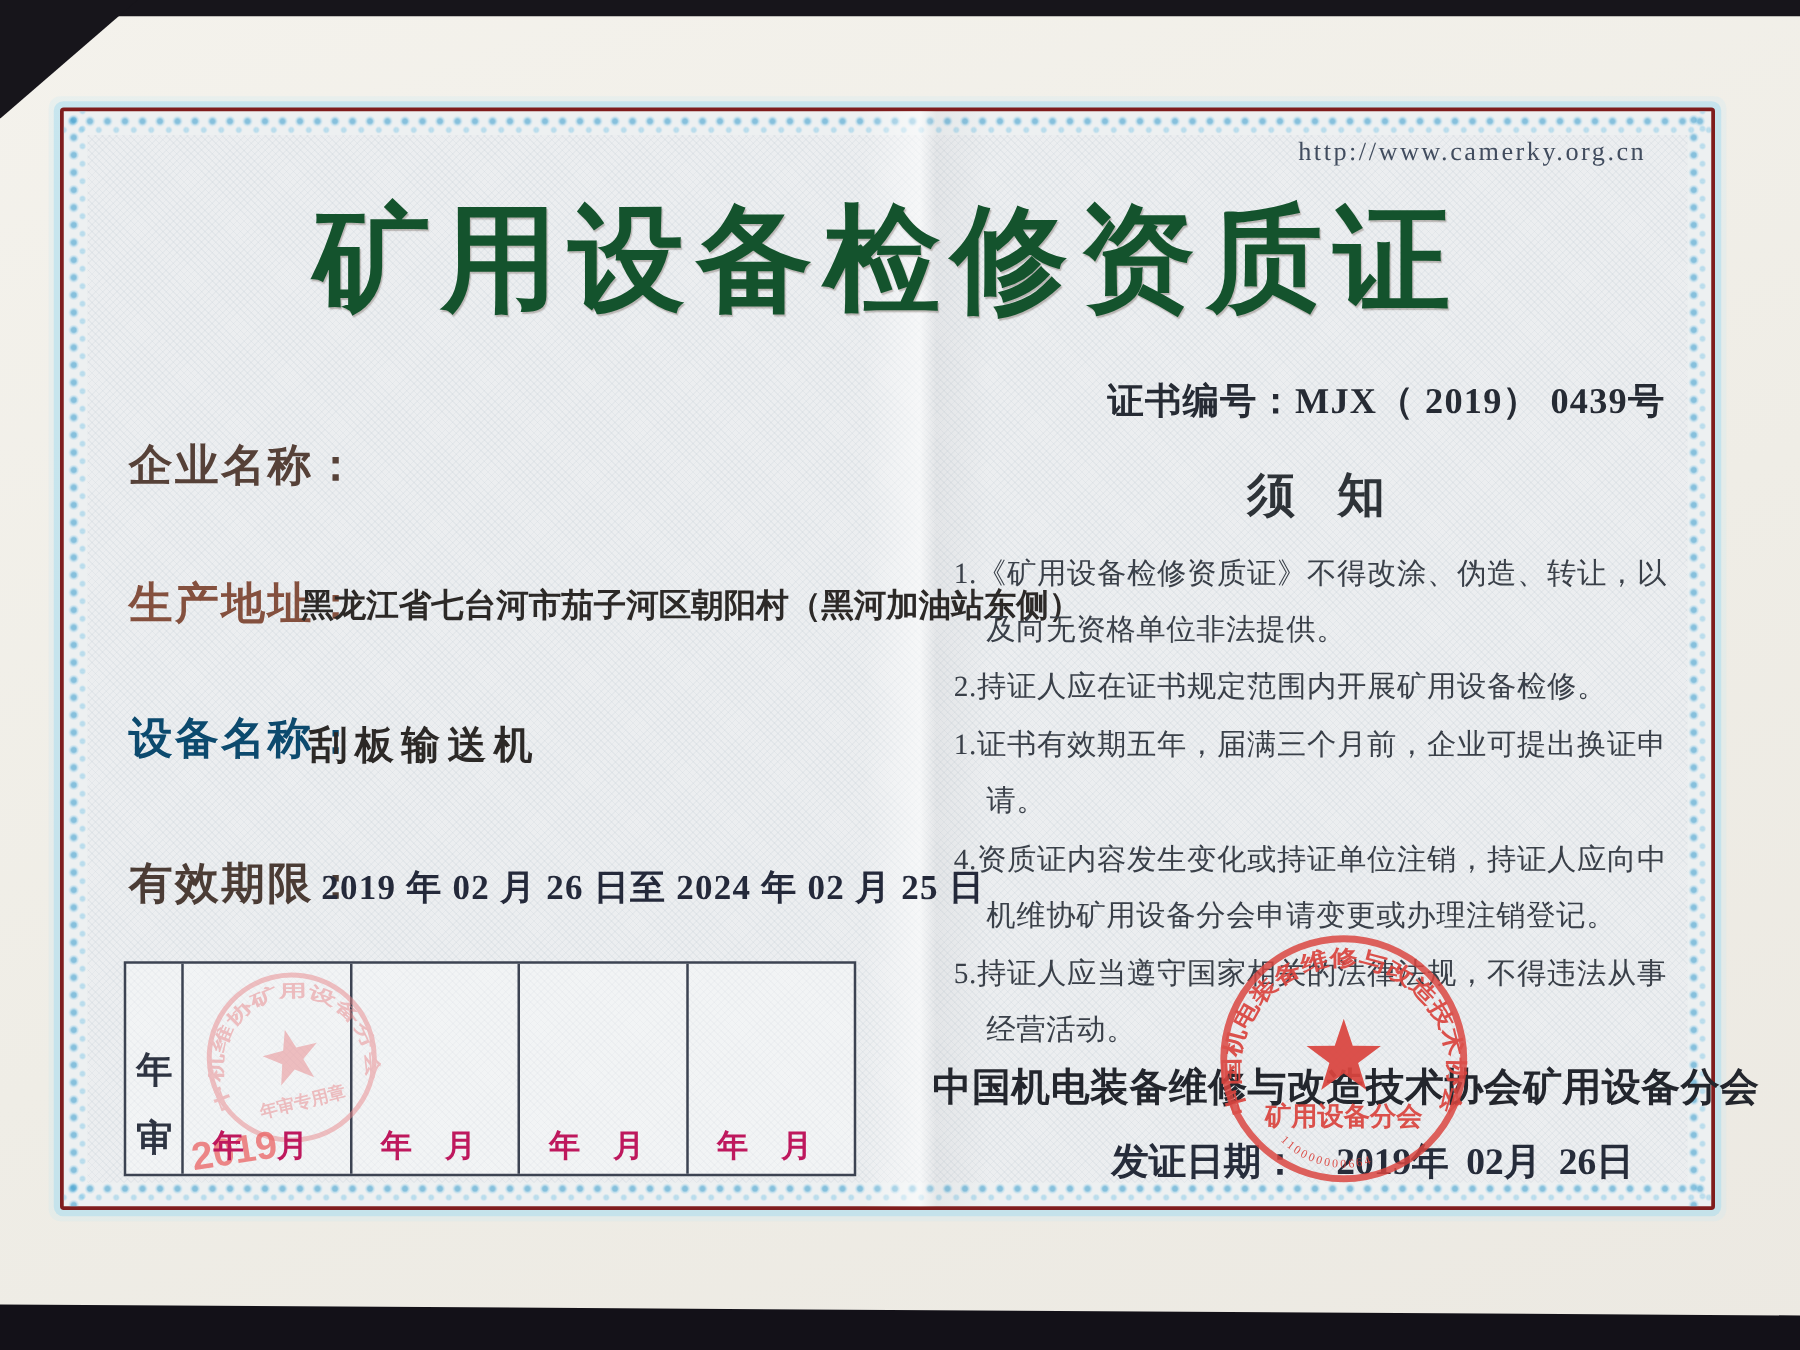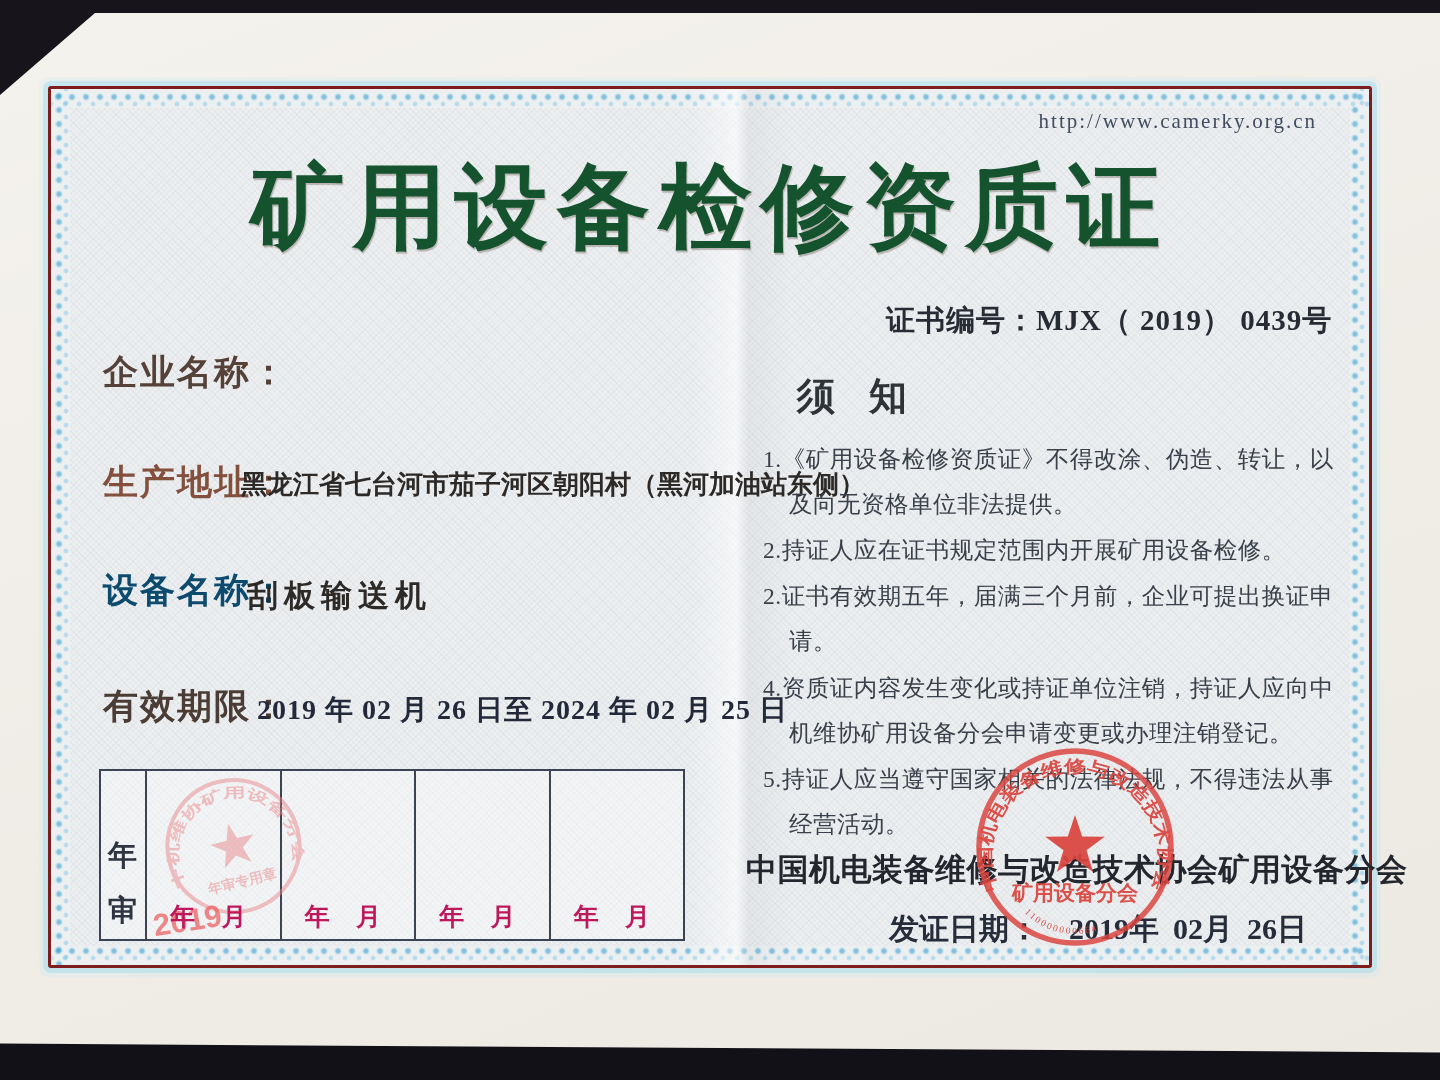--- a/index.html
+++ b/index.html
@@ -70,21 +70,21 @@
   .lab-company  { left:52px; top:260px; color:#564138; }
   .val-company  { left:218px; top:250px; font-size:33px; letter-spacing:2px; }
   .lab-address  { left:52px; top:370px; color:#84503e; }
   .val-address  { left:190px; top:378px; font-size:26px; letter-spacing:0px; }
   .lab-device   { left:52px; top:478px; color:#0c4a6e; }
   .val-device   { left:196px; top:486px; font-size:31px; letter-spacing:6px; }
   .lab-validity { left:52px; top:594px; color:#4b3c35; }
   .val-validity { left:206px; top:602px; font-size:28px; font-weight:600; letter-spacing:1px; color:#24293a; }
 
   .notice-head {
-    top:282px; left:712px; width:580px; 
+    top:282px; left:712px; width:580px; text-align:center;
     font-size:38px; font-weight:700; color:#2e3338; letter-spacing:34px; text-indent:34px;
   }
   .notice-list { top:348px; left:712px; width:592px; color:#3a4049; }
   .notice-item {
     font-size:23.5px; line-height:1.92; font-weight:500;
     padding-left:26px; text-indent:-26px; margin-bottom:1px; letter-spacing:.5px;
   }
 
   .review-table {
     left:48px; top:680px; width:586px; height:172px;
@@ -144,21 +144,21 @@
   <div class="abs f-label lab-device">设备名称：</div>
   <div class="abs f-value val-device">刮板输送机</div>
 
   <div class="abs f-label lab-validity">有效期限：</div>
   <div class="abs f-value val-validity">2019 年 02 月 26 日至 2024 年 02 月 25 日</div>
 
   <div class="abs notice-head">须知</div>
   <div class="abs notice-list">
     <div class="notice-item">1.《矿用设备检修资质证》不得改涂、伪造、转让，以及向无资格单位非法提供。</div>
     <div class="notice-item">2.持证人应在证书规定范围内开展矿用设备检修。</div>
-    <div class="notice-item">2.证书有效期五年，届满三个月前，企业可提出换证申请。</div>
+    <div class="notice-item">1.证书有效期五年，届满三个月前，企业可提出换证申请。</div>
     <div class="notice-item">4.资质证内容发生变化或持证单位注销，持证人应向中机维协矿用设备分会申请变更或办理注销登记。</div>
     <div class="notice-item">5.持证人应当遵守国家相关的法律法规，不得违法从事经营活动。</div>
   </div>
 
   <div class="abs review-table">
     <div class="review-head">年审</div>
     <div class="review-cell">
       <div class="review-stamp-wrap">
         <svg width="150" height="150" viewBox="0 0 150 150">
           <circle cx="75" cy="75" r="66" fill="none" stroke="#e9878b" stroke-width="4"></circle>

